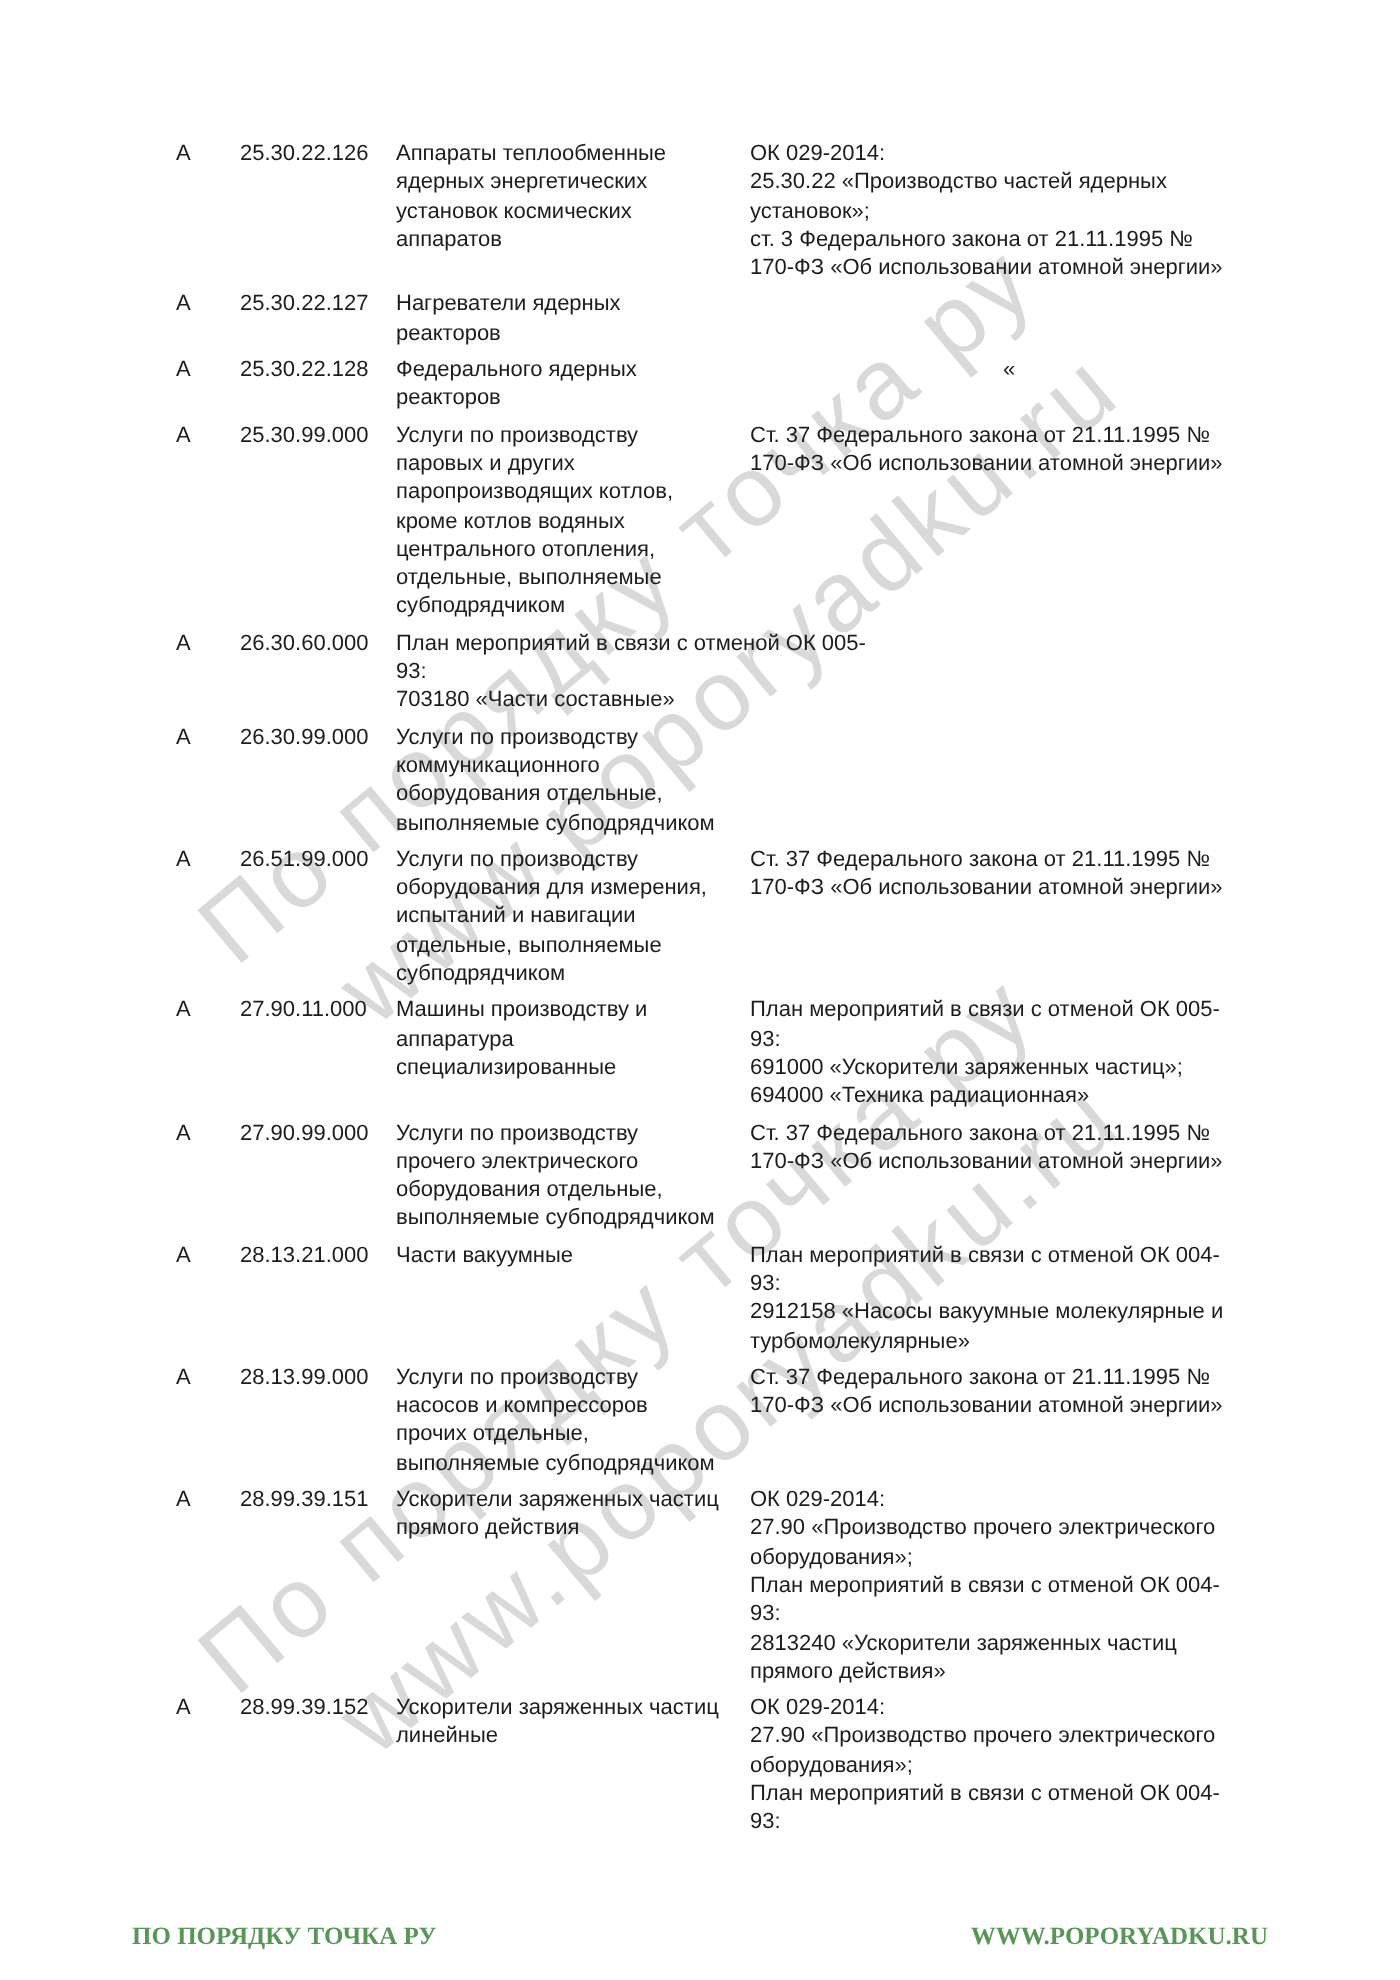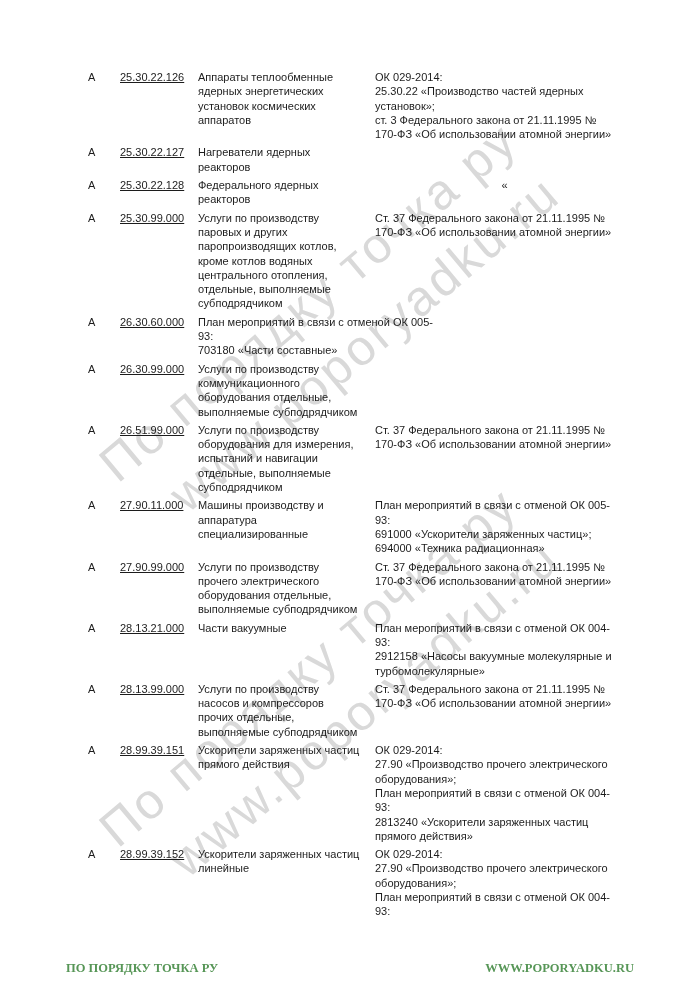--- a/index.html
+++ b/index.html
@@ -40,21 +40,21 @@
     left: 88px;
     top: 70px;
     width: 546px;
     font-size: 11px;
     line-height: 14.3px;
     color: var(--ink-color, #1c1c1c);
   }
   .row { display: flex; align-items: flex-start; margin-bottom: 4px; }
   .cell { box-sizing: border-box; }
   .cell.mark  { width: 32px;  flex: none; }
-  .cell.code  { width: 78px;  flex: none; text-decoration: underline; }
+  .cell.code  { width: 78px;  flex: none; }
   .cell.name  { width: 177px; flex: none; padding-right: 6px; white-space: pre-line; }
   .cell.basis { flex: 1; white-space: pre-line; }
   .cell.basis.center { text-align: center; white-space: normal; }
 
   
   .footer {
     position: absolute;
     left: 66px;
     right: 66px;
     top: 961px;

